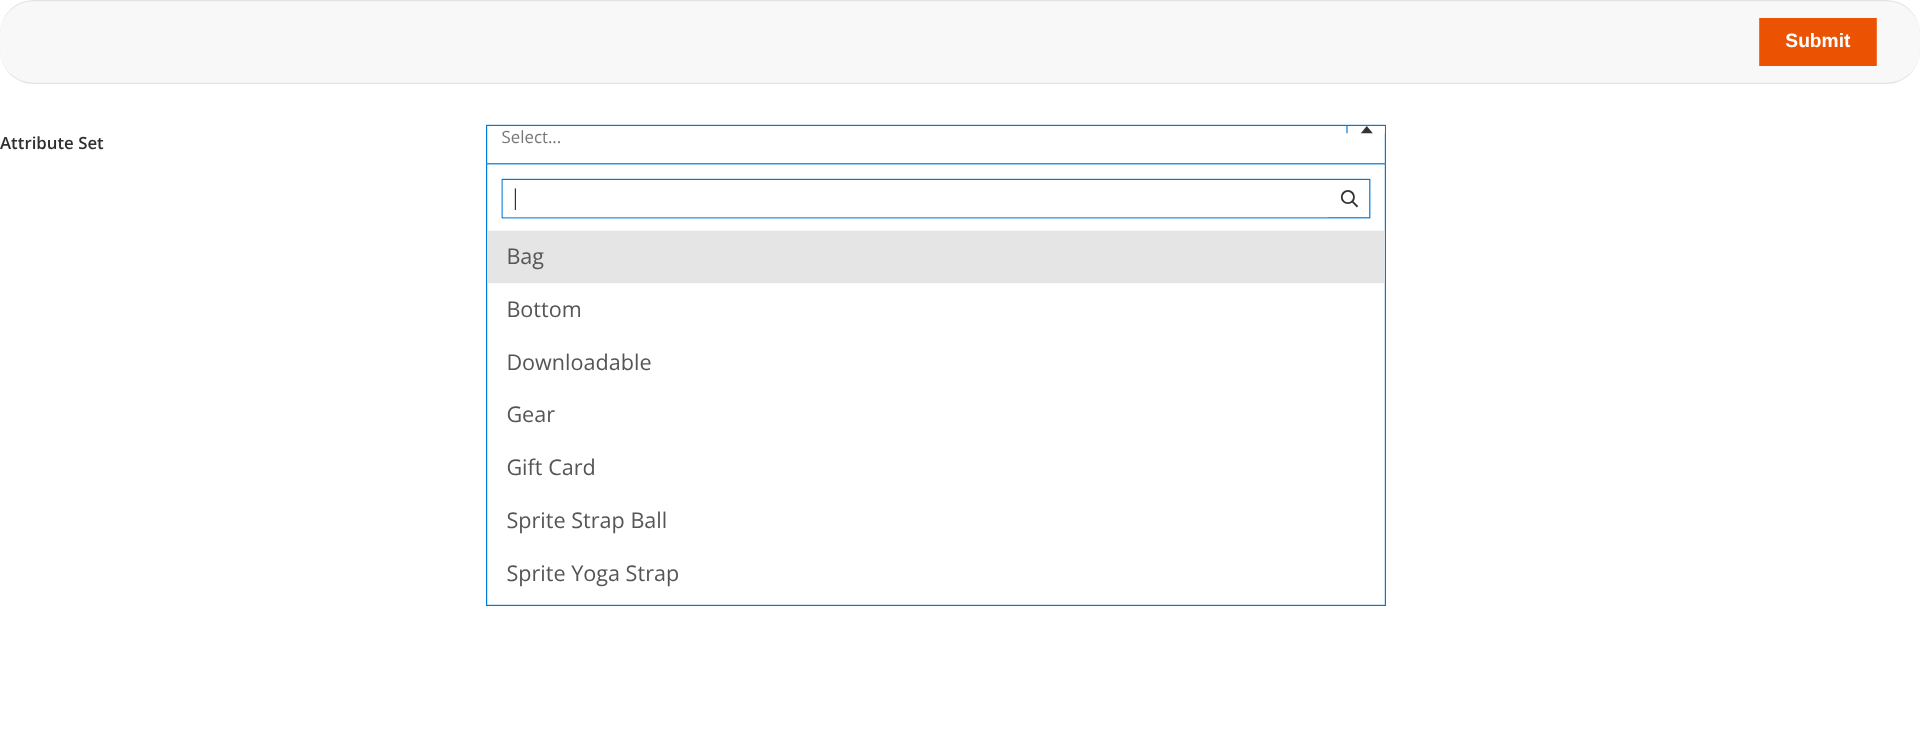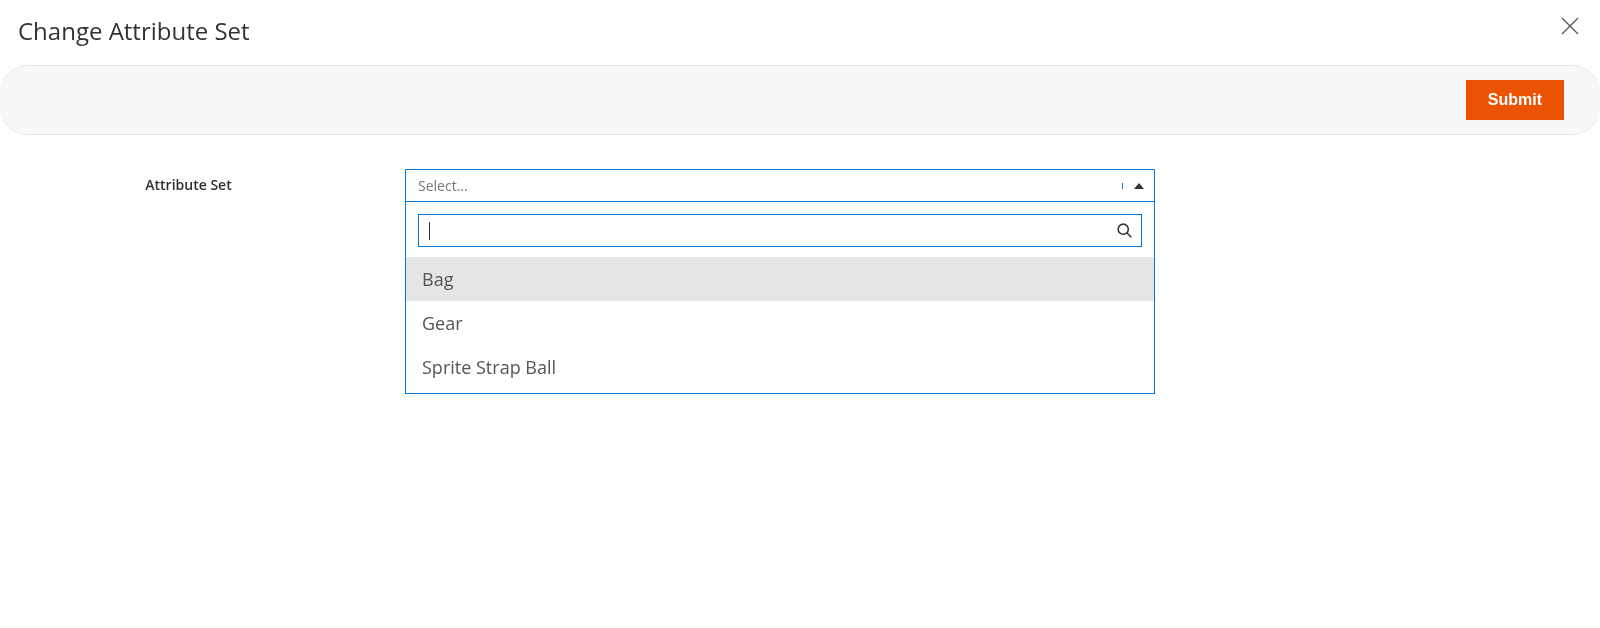--- a/index.html
+++ b/index.html
@@ -58,36 +58,36 @@
     padding-top: 34px;
     display: flex;
     flex-direction: column;
   }
   .field-row {
     display: flex;
     align-items: flex-start;
   }
   .field-label {
     width: 405px;
-    text-align: center;
+    text-align: left;
     padding-right: 28px;
     font-size: 14px;
     font-weight: 600;
     color: #303030;
     padding-top: 6px;
   }
   .select-wrap {
     position: relative;
     width: 750px;
   }
   .select-display {
     height: 33px;
     border: 1px solid #007bdb;
     display: flex;
-    align-items: center;
+    align-items: flex-start;
     background: #fff;
   }
   .select-text {
     flex: 1;
     padding: 0 12px;
     display: flex;
     align-items: center;
     color: #777;
     font-size: 14px;
   }
@@ -167,29 +167,20 @@
     margin-left: 10px;
     position: absolute;
     left: 0;
   }
 </style>
 </head>
 <body>
 
 <div class="modal">
 
-  <div class="modal-header">
-    <div class="modal-title">Change Attribute Set</div>
-    <button class="close-btn">
-      <svg viewBox="0 0 20 20">
-        <line x1="2" y1="2" x2="18" y2="18"></line>
-        <line x1="18" y1="2" x2="2" y2="18"></line>
-      </svg>
-    </button>
-  </div>
 
   <div class="action-bar">
     <button class="btn-primary">Submit</button>
   </div>
 
   <div class="form-area">
     <div class="field-row">
       <div class="field-label">Attribute Set</div>
 
       <div class="select-wrap">
@@ -208,21 +199,25 @@
               <span class="search-icon">
                 <svg viewBox="0 0 20 20">
                   <circle cx="8.5" cy="8.5" r="6"></circle>
                   <line x1="13" y1="13" x2="18" y2="18"></line>
                 </svg>
               </span>
             </div>
           </div>
           <ul class="options-list" id="options-list">
               <li class="option-item hover">Bag</li>
+              <li class="option-item">Bottom</li>
+              <li class="option-item">Downloadable</li>
               <li class="option-item">Gear</li>
+              <li class="option-item">Gift Card</li>
               <li class="option-item">Sprite Strap Ball</li>
+              <li class="option-item">Sprite Yoga Strap</li>
             </ul>
         </div>
       </div>
     </div>
   </div>
 
 </div>
 
 </body></html>

